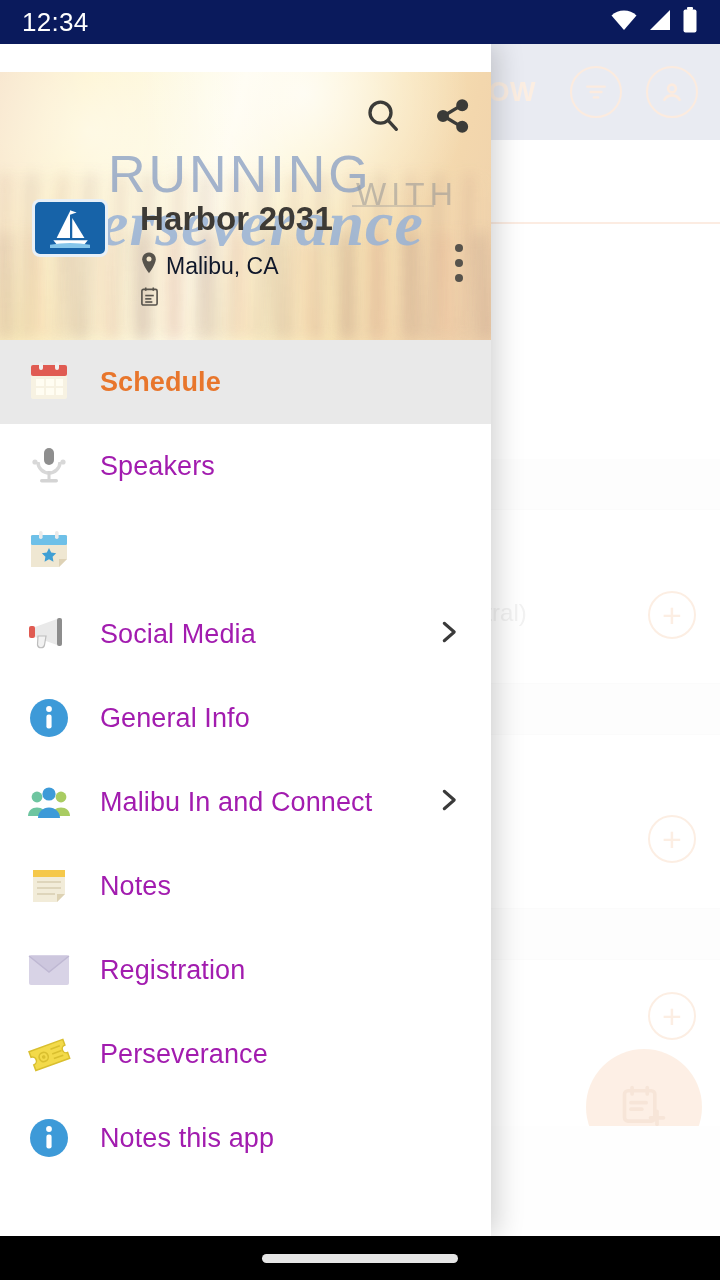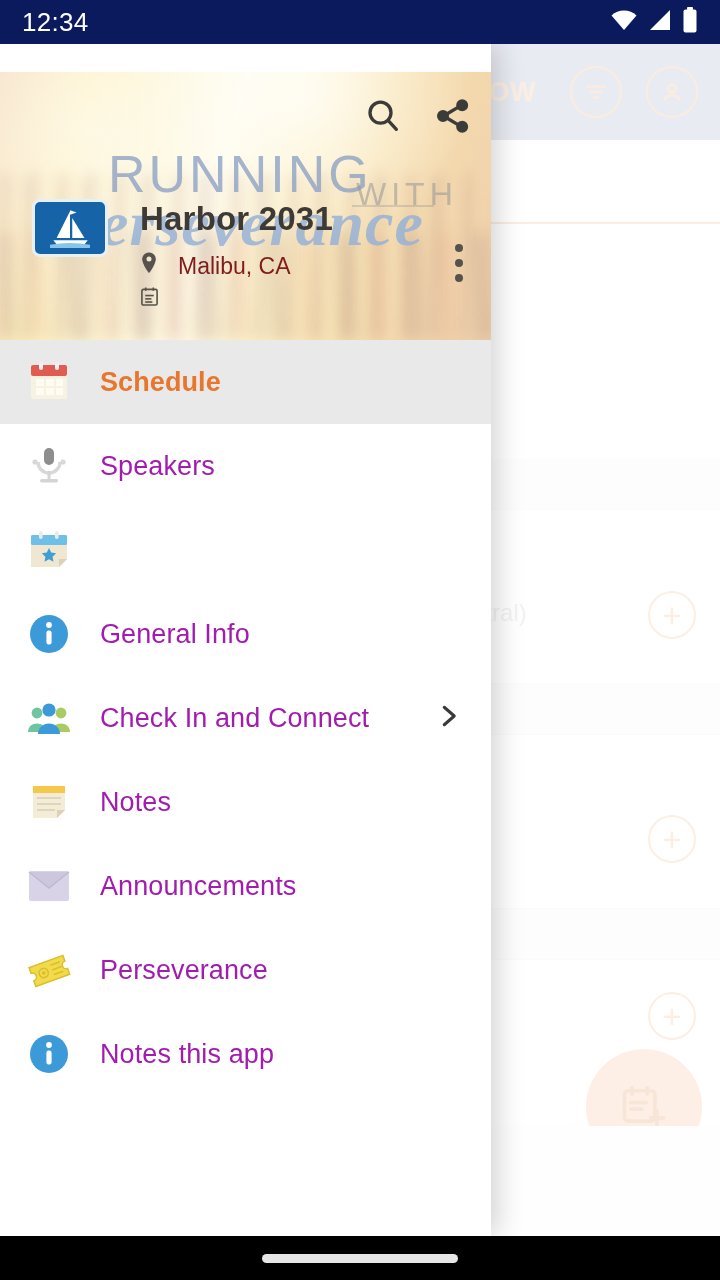--- a/index.html
+++ b/index.html
@@ -149,22 +149,22 @@
     display:flex; align-items:center; justify-content:center;
   }
   .dh-title{
     position:absolute; left:140px; top:128px;
     font-size:33px; font-weight:700; color:#3d3a35; letter-spacing:.2px;
   }
   .dh-meta{
     position:absolute; left:140px; top:180px;
     display:flex; flex-direction:column; gap:6px;
   }
-  .dh-meta-row{ display:flex; align-items:center; gap:20px;
-    color:#7f1d1d; font-size:23px; }
+  .dh-meta-row{ display:flex; align-items:center; gap:8px;
+    color:#0f172a; font-size:23px; }
   .dh-kebab{
     position:absolute; right:28px; top:172px;
     display:flex; flex-direction:column; gap:7px; align-items:center;
   }
   .dh-kebab span{ width:8px; height:8px; border-radius:50%; background:#57534c; }
 
   
   .nav-list{ width:100%; }
   .nav-item{
     display:flex; align-items:center; height:84px; padding:0 22px 0 22px;
@@ -380,20 +380,36 @@
           <path d="M6 8h36v24l-8 8H6z" fill="#efe7d2"></path>
           <path d="M34 40v-8h8z" fill="#ded2b6"></path>
           <rect x="6" y="8" width="36" height="10" rx="1.5" fill="#6ec0e8"></rect>
           <rect x="14" y="4" width="3.6" height="8" rx="1.8" fill="#eaeaea"></rect>
           <rect x="30" y="4" width="3.6" height="8" rx="1.8" fill="#eaeaea"></rect>
           <path d="M24 21l2.2 4.5 5 .7-3.6 3.5.85 5-4.45-2.35L19.55 34.7l.85-5-3.6-3.5 5-.7z" fill="#3f9fd4"></path>
         </svg>
       </span>
     </div>
 
+    <div class="nav-item">
+      <span class="nav-ico">
+        <svg width="48" height="44" viewBox="0 0 48 44">
+          <path d="M10 15l22-8v26l-22-8z" fill="#e9e9e9"></path>
+          <rect x="32" y="6" width="5" height="28" rx="2" fill="#8d8d8d"></rect>
+          <rect x="4" y="14" width="6" height="12" rx="2" fill="#e05b52"></rect>
+          <path d="M13 24h8l-1.5 9a3.6 3.6 0 0 1-7 0z" fill="#f2f2f2" stroke="#bdbdbd" stroke-width="1.2"></path>
+        </svg>
+      </span>
+      <span class="nav-label">Social Media</span>
+      <span class="nav-chev">
+        <svg width="30" height="30" viewBox="0 0 24 24" fill="none" stroke="#3a3a3a" stroke-width="2.4" stroke-linecap="round" stroke-linejoin="round">
+          <polyline points="9,5 17,12 9,19"></polyline>
+        </svg>
+      </span>
+    </div>
 
     <div class="nav-item">
       <span class="nav-ico">
         <svg width="44" height="44" viewBox="0 0 44 44">
           <circle cx="22" cy="22" r="19" fill="#3d9ad8"></circle>
           <circle cx="22" cy="13" r="2.9" fill="#fff"></circle>
           <rect x="19.4" y="18.5" width="5.2" height="14" rx="2.2" fill="#fff"></rect>
         </svg>
       </span>
       <span class="nav-label">General Info</span>
@@ -403,21 +419,21 @@
       <span class="nav-ico">
         <svg width="48" height="44" viewBox="0 0 48 44">
           <circle cx="12" cy="17" r="5.4" fill="#6ec5a0"></circle>
           <path d="M3 36c0-5.2 4-8.6 9-8.6s9 3.4 9 8.6z" fill="#6ec5a0"></path>
           <circle cx="36" cy="17" r="5.4" fill="#a9cc62"></circle>
           <path d="M27 36c0-5.2 4-8.6 9-8.6s9 3.4 9 8.6z" fill="#a9cc62"></path>
           <circle cx="24" cy="14" r="6.6" fill="#3d9ad8"></circle>
           <path d="M13 38c0-6.2 5-10.4 11-10.4S35 31.8 35 38z" fill="#3d9ad8"></path>
         </svg>
       </span>
-      <span class="nav-label">Check In and Connect</span>
+      <span class="nav-label">Malibu In and Connect</span>
       <span class="nav-chev">
         <svg width="30" height="30" viewBox="0 0 24 24" fill="none" stroke="#3a3a3a" stroke-width="2.4" stroke-linecap="round" stroke-linejoin="round">
           <polyline points="9,5 17,12 9,19"></polyline>
         </svg>
       </span>
     </div>
 
     <div class="nav-item">
       <span class="nav-ico">
         <svg width="46" height="46" viewBox="0 0 46 46">
@@ -433,21 +449,21 @@
     </div>
 
     <div class="nav-item">
       <span class="nav-ico">
         <svg width="48" height="38" viewBox="0 0 48 38">
           <rect x="4" y="4" width="40" height="30" rx="2" fill="#d8d3e6"></rect>
           <path d="M4 5l20 16L44 5z" fill="#cdc7de"></path>
           <path d="M4 5l20 16L44 5" fill="none" stroke="#bfb8d3" stroke-width="1.4"></path>
         </svg>
       </span>
-      <span class="nav-label">Announcements</span>
+      <span class="nav-label">Registration</span>
     </div>
 
     <div class="nav-item">
       <span class="nav-ico">
         <svg width="48" height="44" viewBox="0 0 48 44">
           <g transform="rotate(-20 24 22)">
             <path d="M6 13h36v6a4 4 0 0 0 0 8v6H6v-6a4 4 0 0 0 0-8z" fill="#f3da4a" stroke="#d9bf2f" stroke-width="1.5"></path>
             <circle cx="18" cy="23" r="4.6" fill="none" stroke="#d9bf2f" stroke-width="1.6"></circle>
             <circle cx="18" cy="23" r="1.8" fill="#d9bf2f"></circle>
             <line x1="27" y1="18" x2="37" y2="18" stroke="#d9bf2f" stroke-width="1.6"></line>

